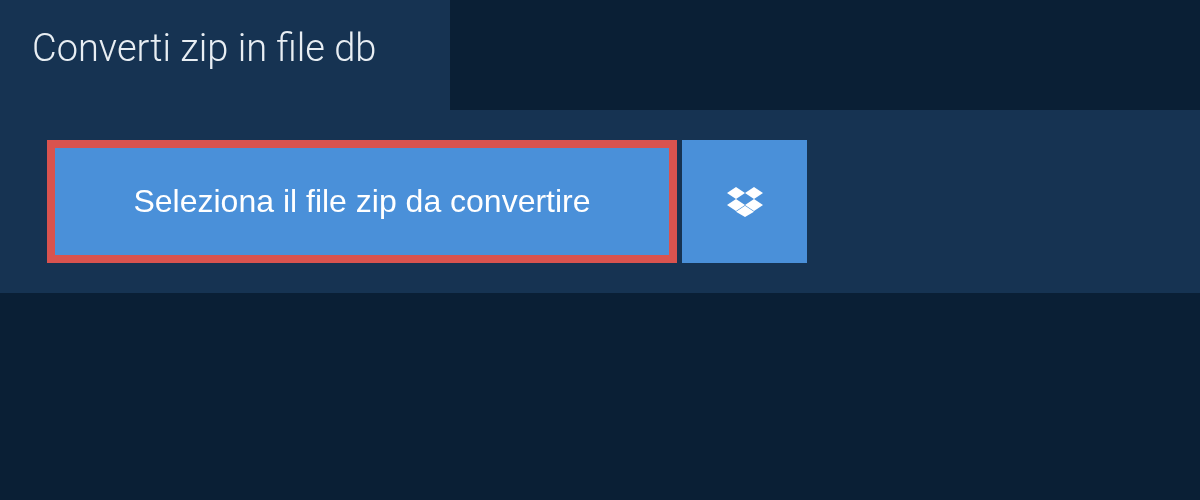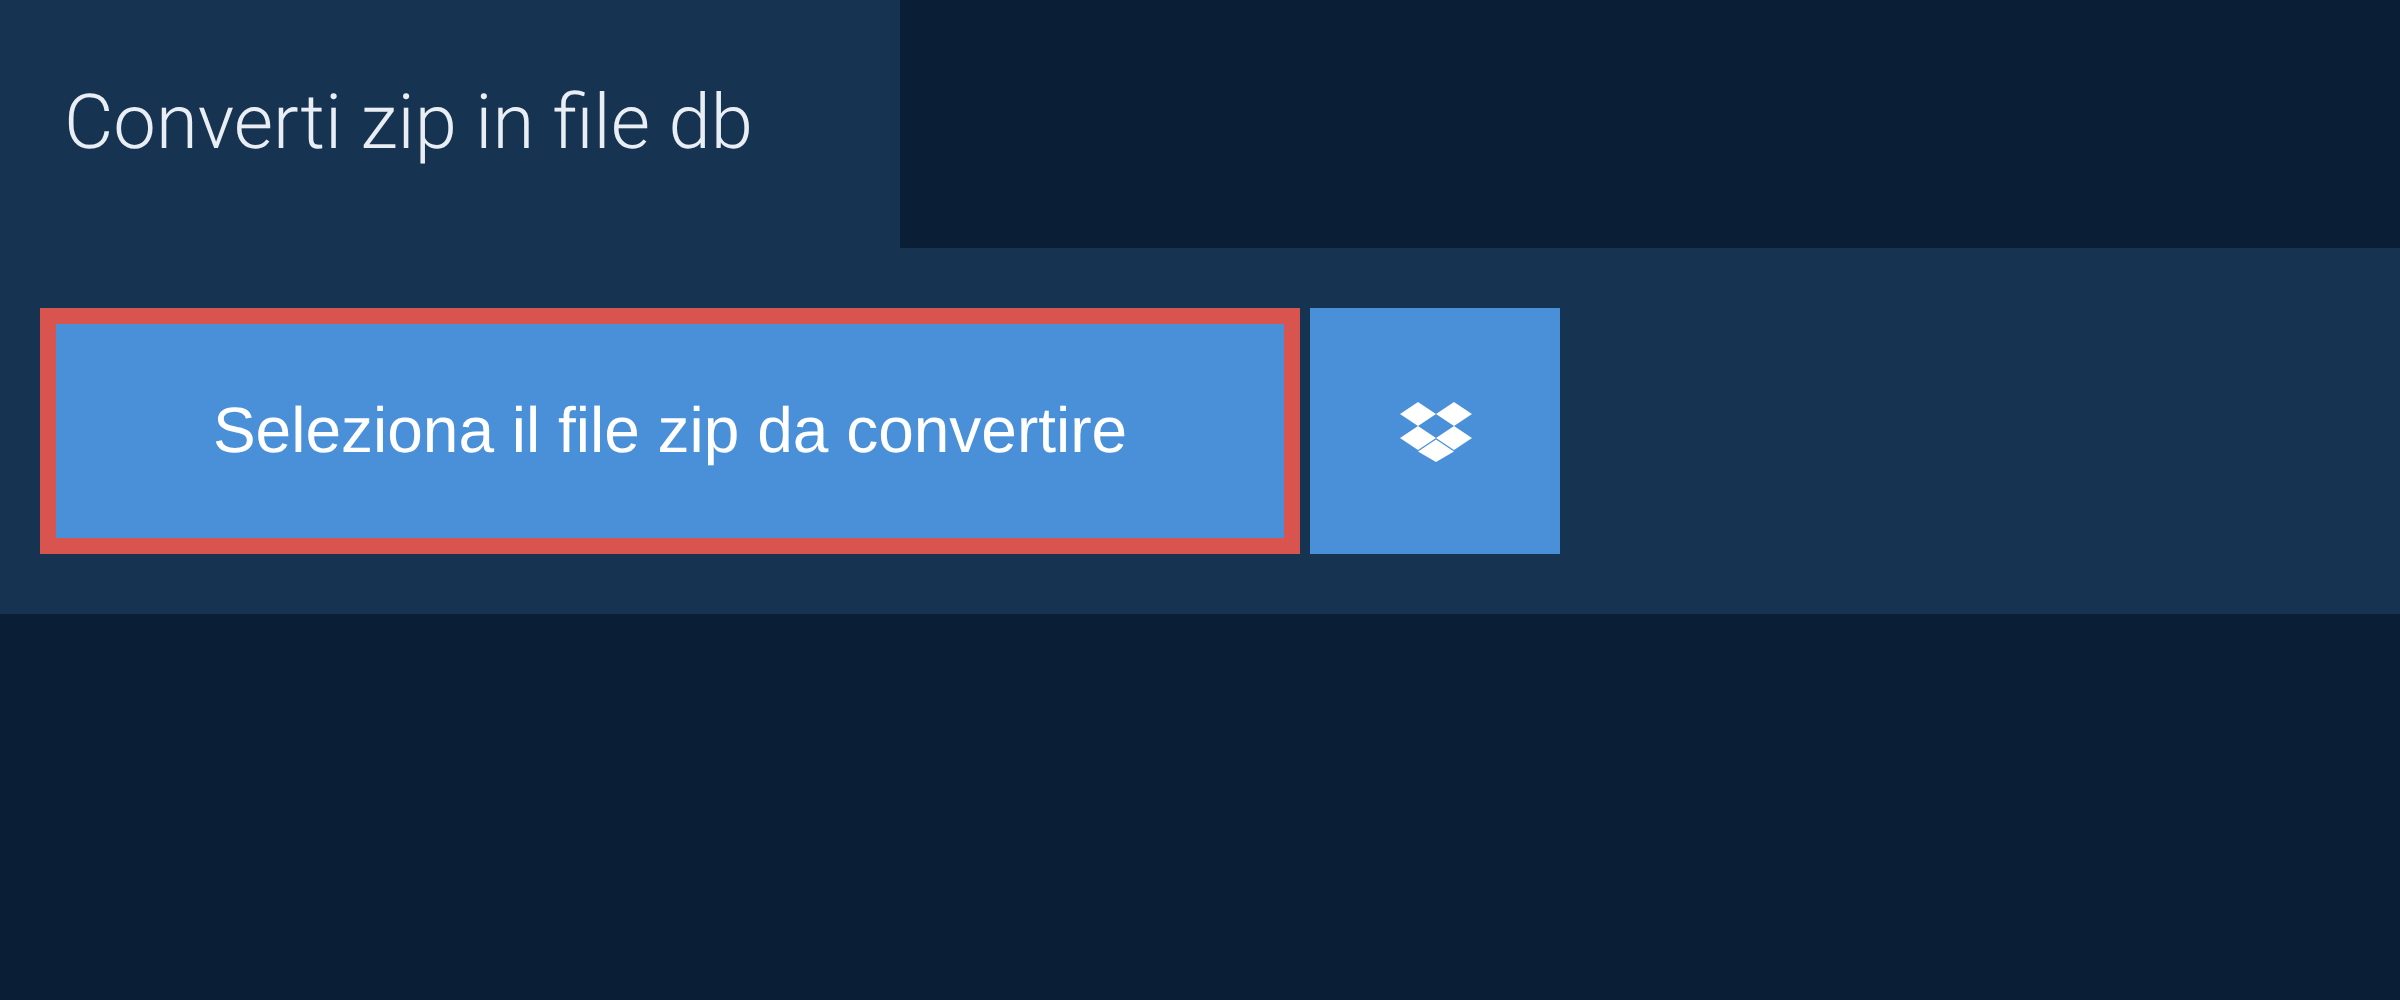--- a/index.html
+++ b/index.html
@@ -11,28 +11,28 @@
       width: 1200px;
       height: 500px;
       background: #0a1f35;
       font-family: -apple-system, BlinkMacSystemFont, "Segoe UI", Roboto, sans-serif;
       overflow: hidden;
     }
     .page-title {
       color: #e8eef3;
       font-size: 38px;
       font-weight: 300;
-      padding: 40px 0 40px 32px;
+      padding: 26px 0 40px 32px;
       background: #163352;
       display: inline-block;
       width: 450px;
     }
     .content-panel {
       background: #163352;
-      padding: 30px 20px;
+      padding: 30px 47px;
       margin: 0;
     }
     .button-group {
       display: flex;
       gap: 5px;
       width: 760px;
     }
     .select-file-button {
       flex: 1;
       background: #4a90d9;

